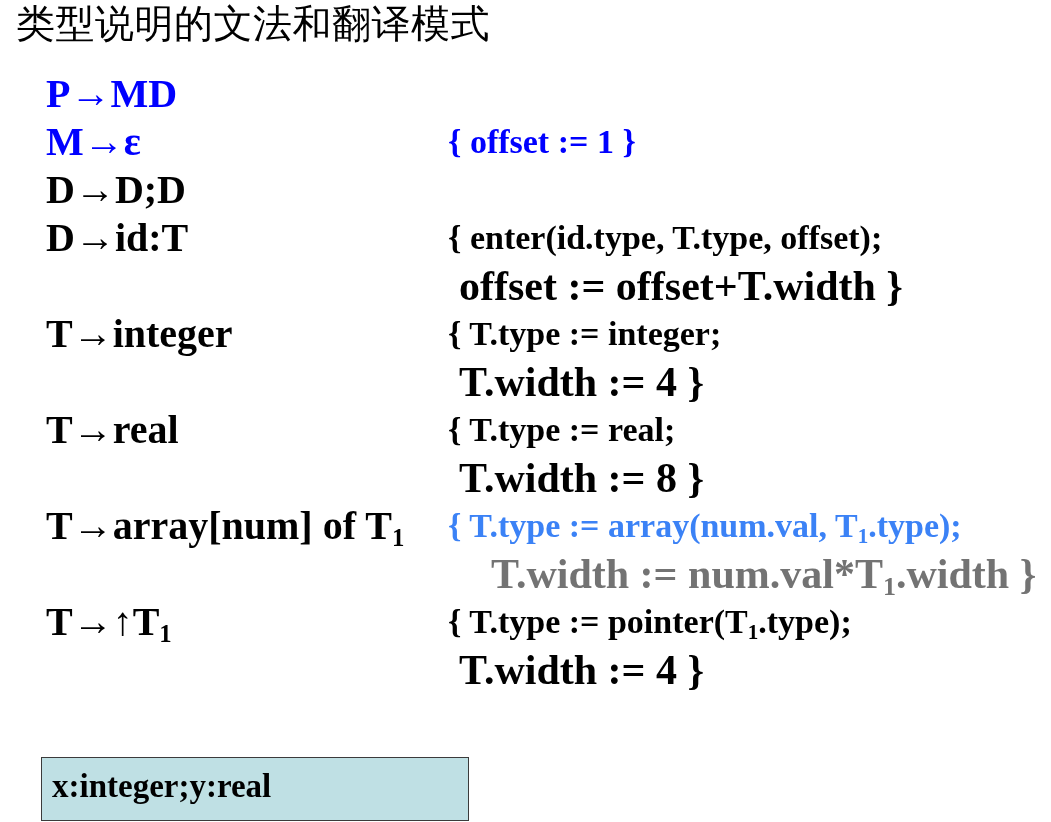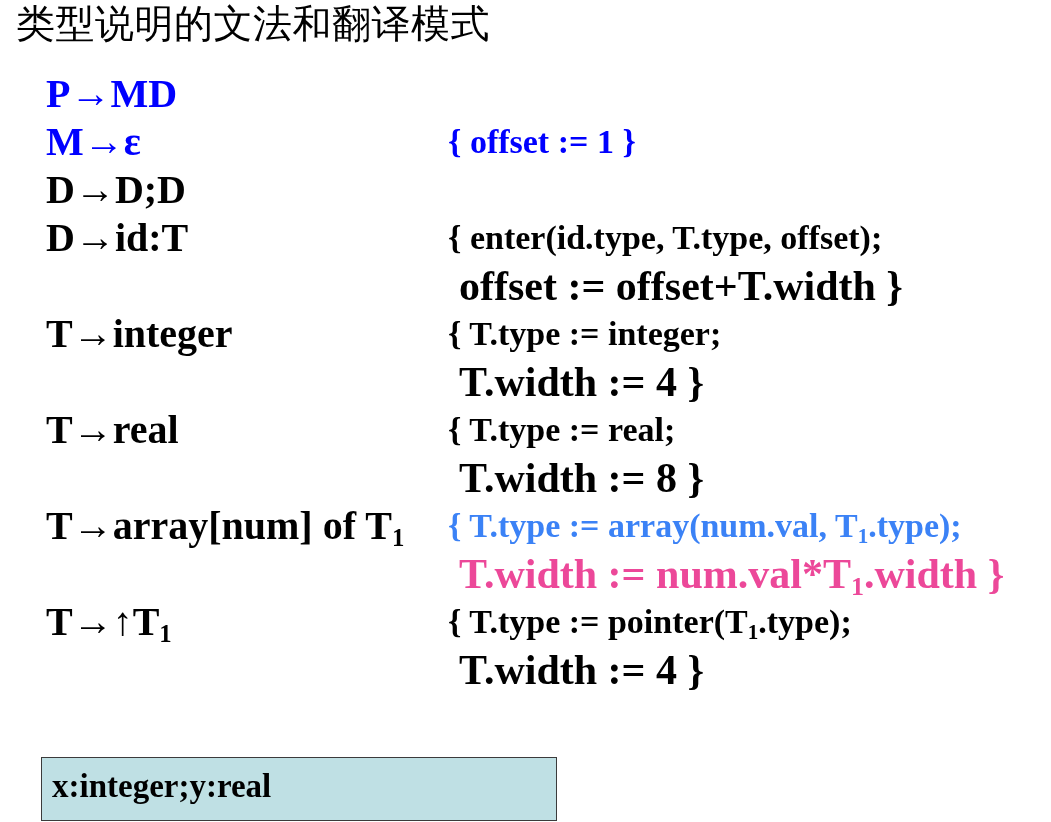--- a/index.html
+++ b/index.html
@@ -73,21 +73,21 @@
     line-height: 0;
     vertical-align: -0.28em;
     font-weight: bold;
   }
 
   
   #example-box {
     position: absolute;
     left: 41px;
     top: 757px;
-    width: 516px;
+    width: 428px;
     height: 64px;
     background: #bfe0e4;
     border: 1px solid #3b3b3b;
     box-sizing: border-box;
   }
   #example-box-text {
     position: absolute;
     left: 10px;
     top: 8px;
     font-size: 33px;
@@ -124,21 +124,21 @@
       <div class="rule-action-cont" style="color: rgb(0, 0, 0);">T.width := 4 }</div>
     </div>
     <div class="rule-row" style="top: 336px;">
       <div class="rule-production" style="color: rgb(0, 0, 0);">T→real</div>
       <div class="rule-action" style="color: rgb(0, 0, 0);">{ T.type := real;</div>
       <div class="rule-action-cont" style="color: rgb(0, 0, 0);">T.width := 8 }</div>
     </div>
     <div class="rule-row" style="top: 432px;">
       <div class="rule-production" style="color: rgb(0, 0, 0);">T→array[num] of T<sub>1</sub></div>
       <div class="rule-action" style="color: #3b82f6;">{ T.type := array(num.val, T<sub>1</sub>.type);</div>
-      <div class="rule-action-cont" style="color: #ec4899;">T.width := num.val*T<sub>1</sub>.width }</div>
+      <div class="rule-action-cont" style="color: #737373; margin-left: 32px;">T.width := num.val*T<sub>1</sub>.width }</div>
     </div>
     <div class="rule-row" style="top: 528px;">
       <div class="rule-production" style="color: rgb(0, 0, 0);">T→↑T<sub>1</sub></div>
       <div class="rule-action" style="color: rgb(0, 0, 0);">{ T.type := pointer(T<sub>1</sub>.type);</div>
       <div class="rule-action-cont" style="color: rgb(0, 0, 0);">T.width := 4 }</div>
     </div>
   </div>
 
 <div id="example-box" style="background: rgb(191, 224, 228); border-color: rgb(59, 59, 59);">
   <div id="example-box-text">x:integer;y:real</div>

